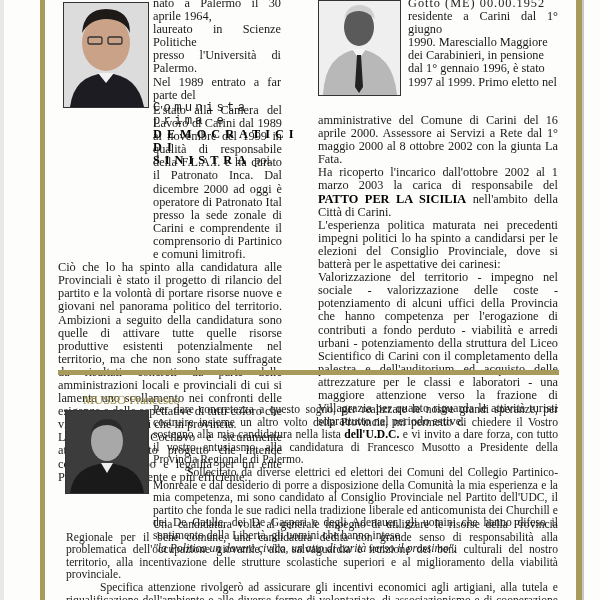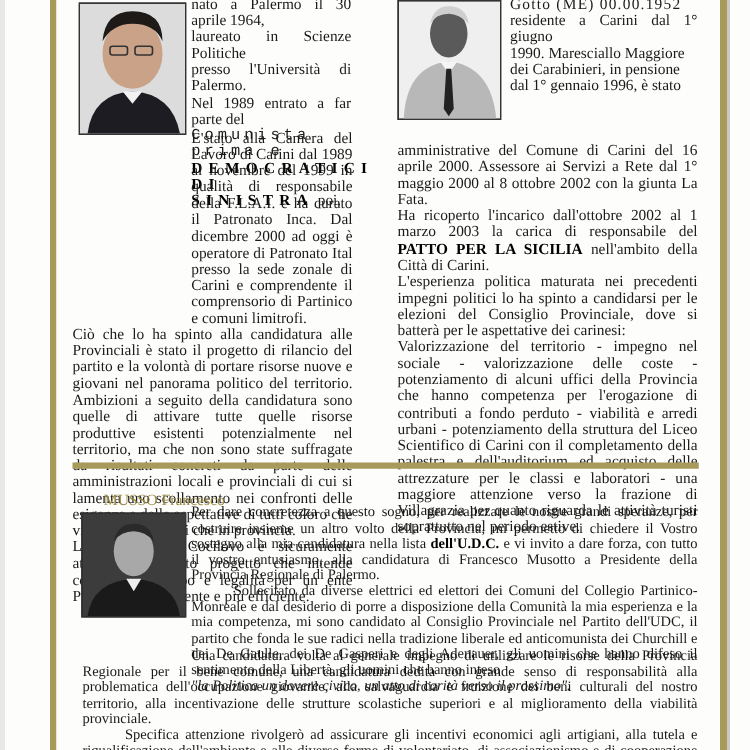--- a/index.html
+++ b/index.html
@@ -64,20 +64,21 @@
     <path d="M38 54 L42 54 L44 86 L40 92 L36 86Z" fill="#222"></path>
   </svg>
 </div>
 
 <div class="col" style="left:408px; top:-3px; width:150px;">
   <p style="letter-spacing:1px;">Gotto (ME) 00.00.1952</p>
   <p>residente a Carini dal 1° giugno</p>
   <p>1990. Maresciallo Maggiore</p>
   <p>dei Carabinieri, in pensione</p>
   <p>dal 1° gennaio 1996, è stato</p>
+  <p>1997 al 1999. Primo eletto nel</p>
 </div>
 
 <div class="col" style="left:318px; top:114px; width:240px;">
   <p>amministrative del Comune di Carini del 16 aprile 2000. Assessore ai Servizi a Rete dal 1° maggio 2000 al 8 ottobre 2002 con la giunta La Fata.</p>
   <p><span>Ha ricoperto l'incarico dall'ottobre 2002 al 1 marzo 2003 la carica di responsabile del </span><span class="hl">PATTO PER LA SICILIA</span><span> nell'ambito della Città di Carini.</span></p>
   <p>L'esperienza politica maturata nei precedenti impegni politici lo ha spinto a candidarsi per le elezioni del Consiglio Provinciale, dove si batterà per le aspettative dei carinesi:</p>
   <p>Valorizzazione del territorio - impegno nel sociale - valorizzazione delle coste - potenziamento di alcuni uffici della Provincia che hanno competenza per l'erogazione di contributi a fondo perduto - viabilità e arredi urbani - potenziamento della struttura del Liceo Scientifico di Carini con il completamento della palestra e dell'auditorium ed acquisto delle attrezzature per le classi e laboratori - una maggiore attenzione verso la frazione di Villagrazia per quanto riguarda le attività turisti soprattutto nel periodo estive.</p>
 </div>
 
 <div class="divider"></div>

